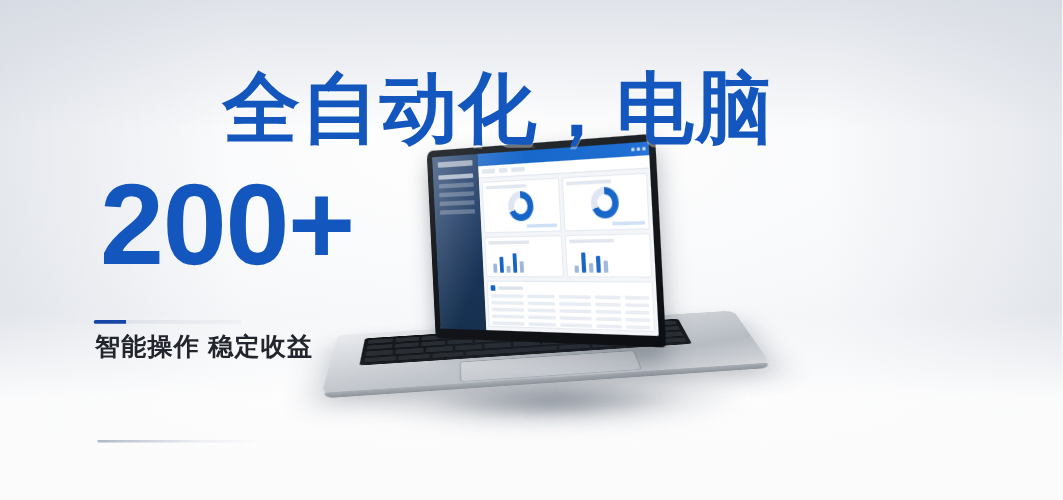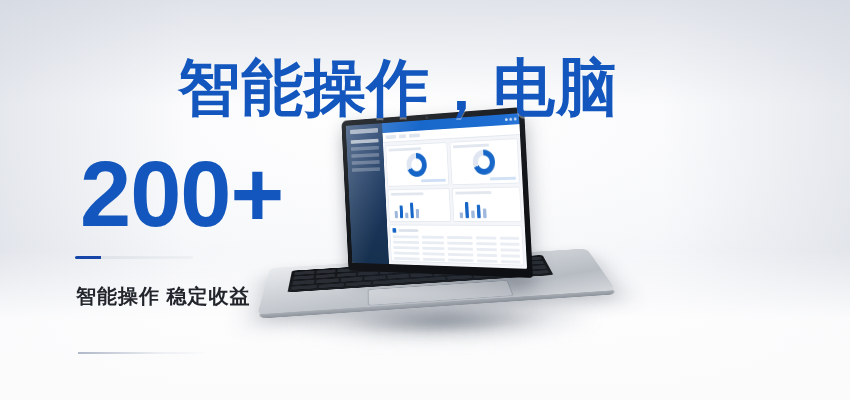--- a/index.html
+++ b/index.html
@@ -166,31 +166,31 @@
     font-size:62px;line-height:1;font-weight:700;color:#1357BE;
     letter-spacing:1px;white-space:nowrap;
     text-shadow:0 2px 0 rgba(255,255,255,.35);
   }
   .hl-l2{
     position:absolute;left:76px;top:134px;
     font-size:80px;line-height:1;font-weight:700;color:#1357BE;
     letter-spacing:1px;white-space:nowrap;display:flex;align-items:baseline;
   }
   .hl-num{
-    font-size:92px;font-weight:700;letter-spacing:-1px;margin-left:4px;margin-top:14px;
+    font-size:92px;font-weight:700;letter-spacing:-1px;margin-left:4px;
   }
 
   
   .sub-rule{
     position:absolute;left:75px;top:256px;width:118px;height:3px;
     background:linear-gradient(90deg,#1746A8 0%,#1746A8 22%,#dfe3e9 22%,#eef0f3 100%);
     border-radius:2px;
   }
   .sub-txt{
-    position:absolute;left:76px;top:283px;
+    position:absolute;left:76px;top:264px;
     font-size:20px;font-weight:700;color:#22262c;letter-spacing:1px;white-space:nowrap;
   }
   .foot-rule{
     position:absolute;left:78px;top:352px;width:132px;height:2px;
     background:linear-gradient(90deg,rgba(150,162,182,.75) 0%, rgba(205,212,224,.35) 60%, rgba(255,255,255,0) 100%);
   }
 </style>
 </head>
 <body>
 
@@ -371,21 +371,21 @@
 
           </div>
         </div>
 
         <div class="glare"></div>
       </div>
     </div>
   </div>
 
   <div class="headline">
-    <div class="hl-l1">智能操作，电脑</div>
+    <div class="hl-l1">全自动化，电脑</div>
     <div class="hl-l2">
       <span class="hl-num">200+</span>
     </div>
   </div>
 
   <div class="sub-rule"></div>
   <div class="sub-txt">智能操作 稳定收益</div>
   <div class="foot-rule"></div>
 
 </div>

